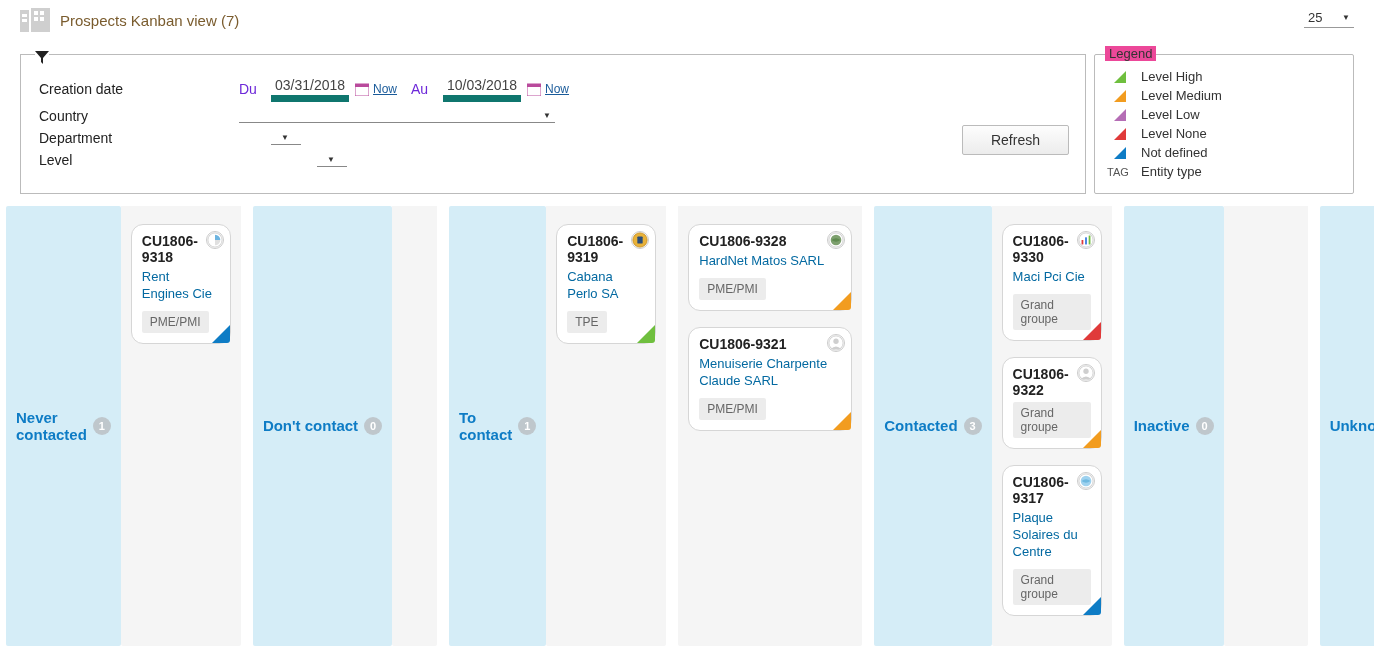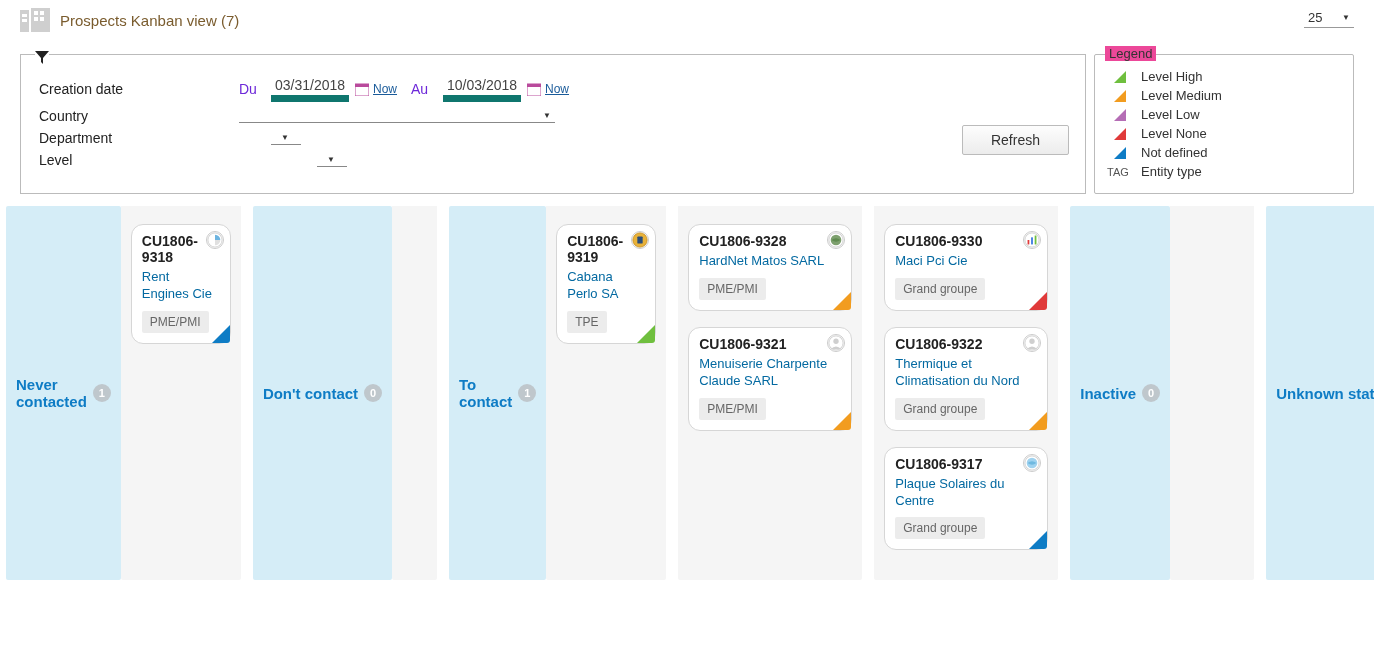--- a/index.html
+++ b/index.html
@@ -279,36 +279,40 @@
         <div class="card"><div class="card-avatar">
             <svg viewBox="0 0 18 18">
               <circle cx="9" cy="9" r="8" fill="#fff" stroke="#ccc"></circle>
               <circle cx="9" cy="7" r="3" fill="#cfcfcf"></circle>
               <path d="M3 16 Q9 10 15 16" fill="#cfcfcf"></path>
             </svg>
           </div><div class="card-code">CU1806-9321</div><div class="card-name">Menuiserie Charpente Claude SARL</div><span class="card-tag">PME/PMI</span><span class="card-corner tri-orange"></span></div>
       </div>
     </div>
     <div class="kanban-col">
+      <div class="col-header">
+        <span>Contacted</span>
+        <span class="col-count">3</span>
+      </div>
       <div class="col-body">
         <div class="card"><div class="card-avatar">
             <svg viewBox="0 0 18 18">
               <circle cx="9" cy="9" r="8" fill="#fff" stroke="#ccc"></circle>
               <rect x="4" y="9" width="2" height="5" fill="#e03a3a"></rect>
               <rect x="8" y="6" width="2" height="8" fill="#3a78e0"></rect>
               <rect x="12" y="4" width="2" height="10" fill="#6fbf3e"></rect>
             </svg>
           </div><div class="card-code">CU1806-9330</div><div class="card-name">Maci Pci Cie</div><span class="card-tag">Grand groupe</span><span class="card-corner tri-red"></span></div>
         <div class="card"><div class="card-avatar">
             <svg viewBox="0 0 18 18">
               <circle cx="9" cy="9" r="8" fill="#fff" stroke="#ccc"></circle>
               <circle cx="9" cy="7" r="3" fill="#cfcfcf"></circle>
               <path d="M3 16 Q9 10 15 16" fill="#cfcfcf"></path>
             </svg>
-          </div><div class="card-code">CU1806-9322</div><div class="card-name">Thermique et Climatisation du Nord</div><span class="card-tag">Grand groupe</span><span class="card-corner tri-orange"></span></div>
+          </div><div class="card-code">CU1806-9322</div><span class="card-tag">Grand groupe</span><span class="card-corner tri-orange"></span></div>
         <div class="card"><div class="card-avatar">
             <svg viewBox="0 0 18 18">
               <circle cx="9" cy="9" r="8" fill="#fff" stroke="#ccc"></circle>
               <circle cx="9" cy="9" r="6" fill="#9fd2ef"></circle>
               <path d="M4 9 Q9 5 14 9 Q9 13 4 9" fill="#6fb9e0"></path>
             </svg>
           </div><div class="card-code">CU1806-9317</div><div class="card-name">Plaque Solaires du Centre</div><span class="card-tag">Grand groupe</span><span class="card-corner tri-blue"></span></div>
       </div>
     </div>
     <div class="kanban-col">

